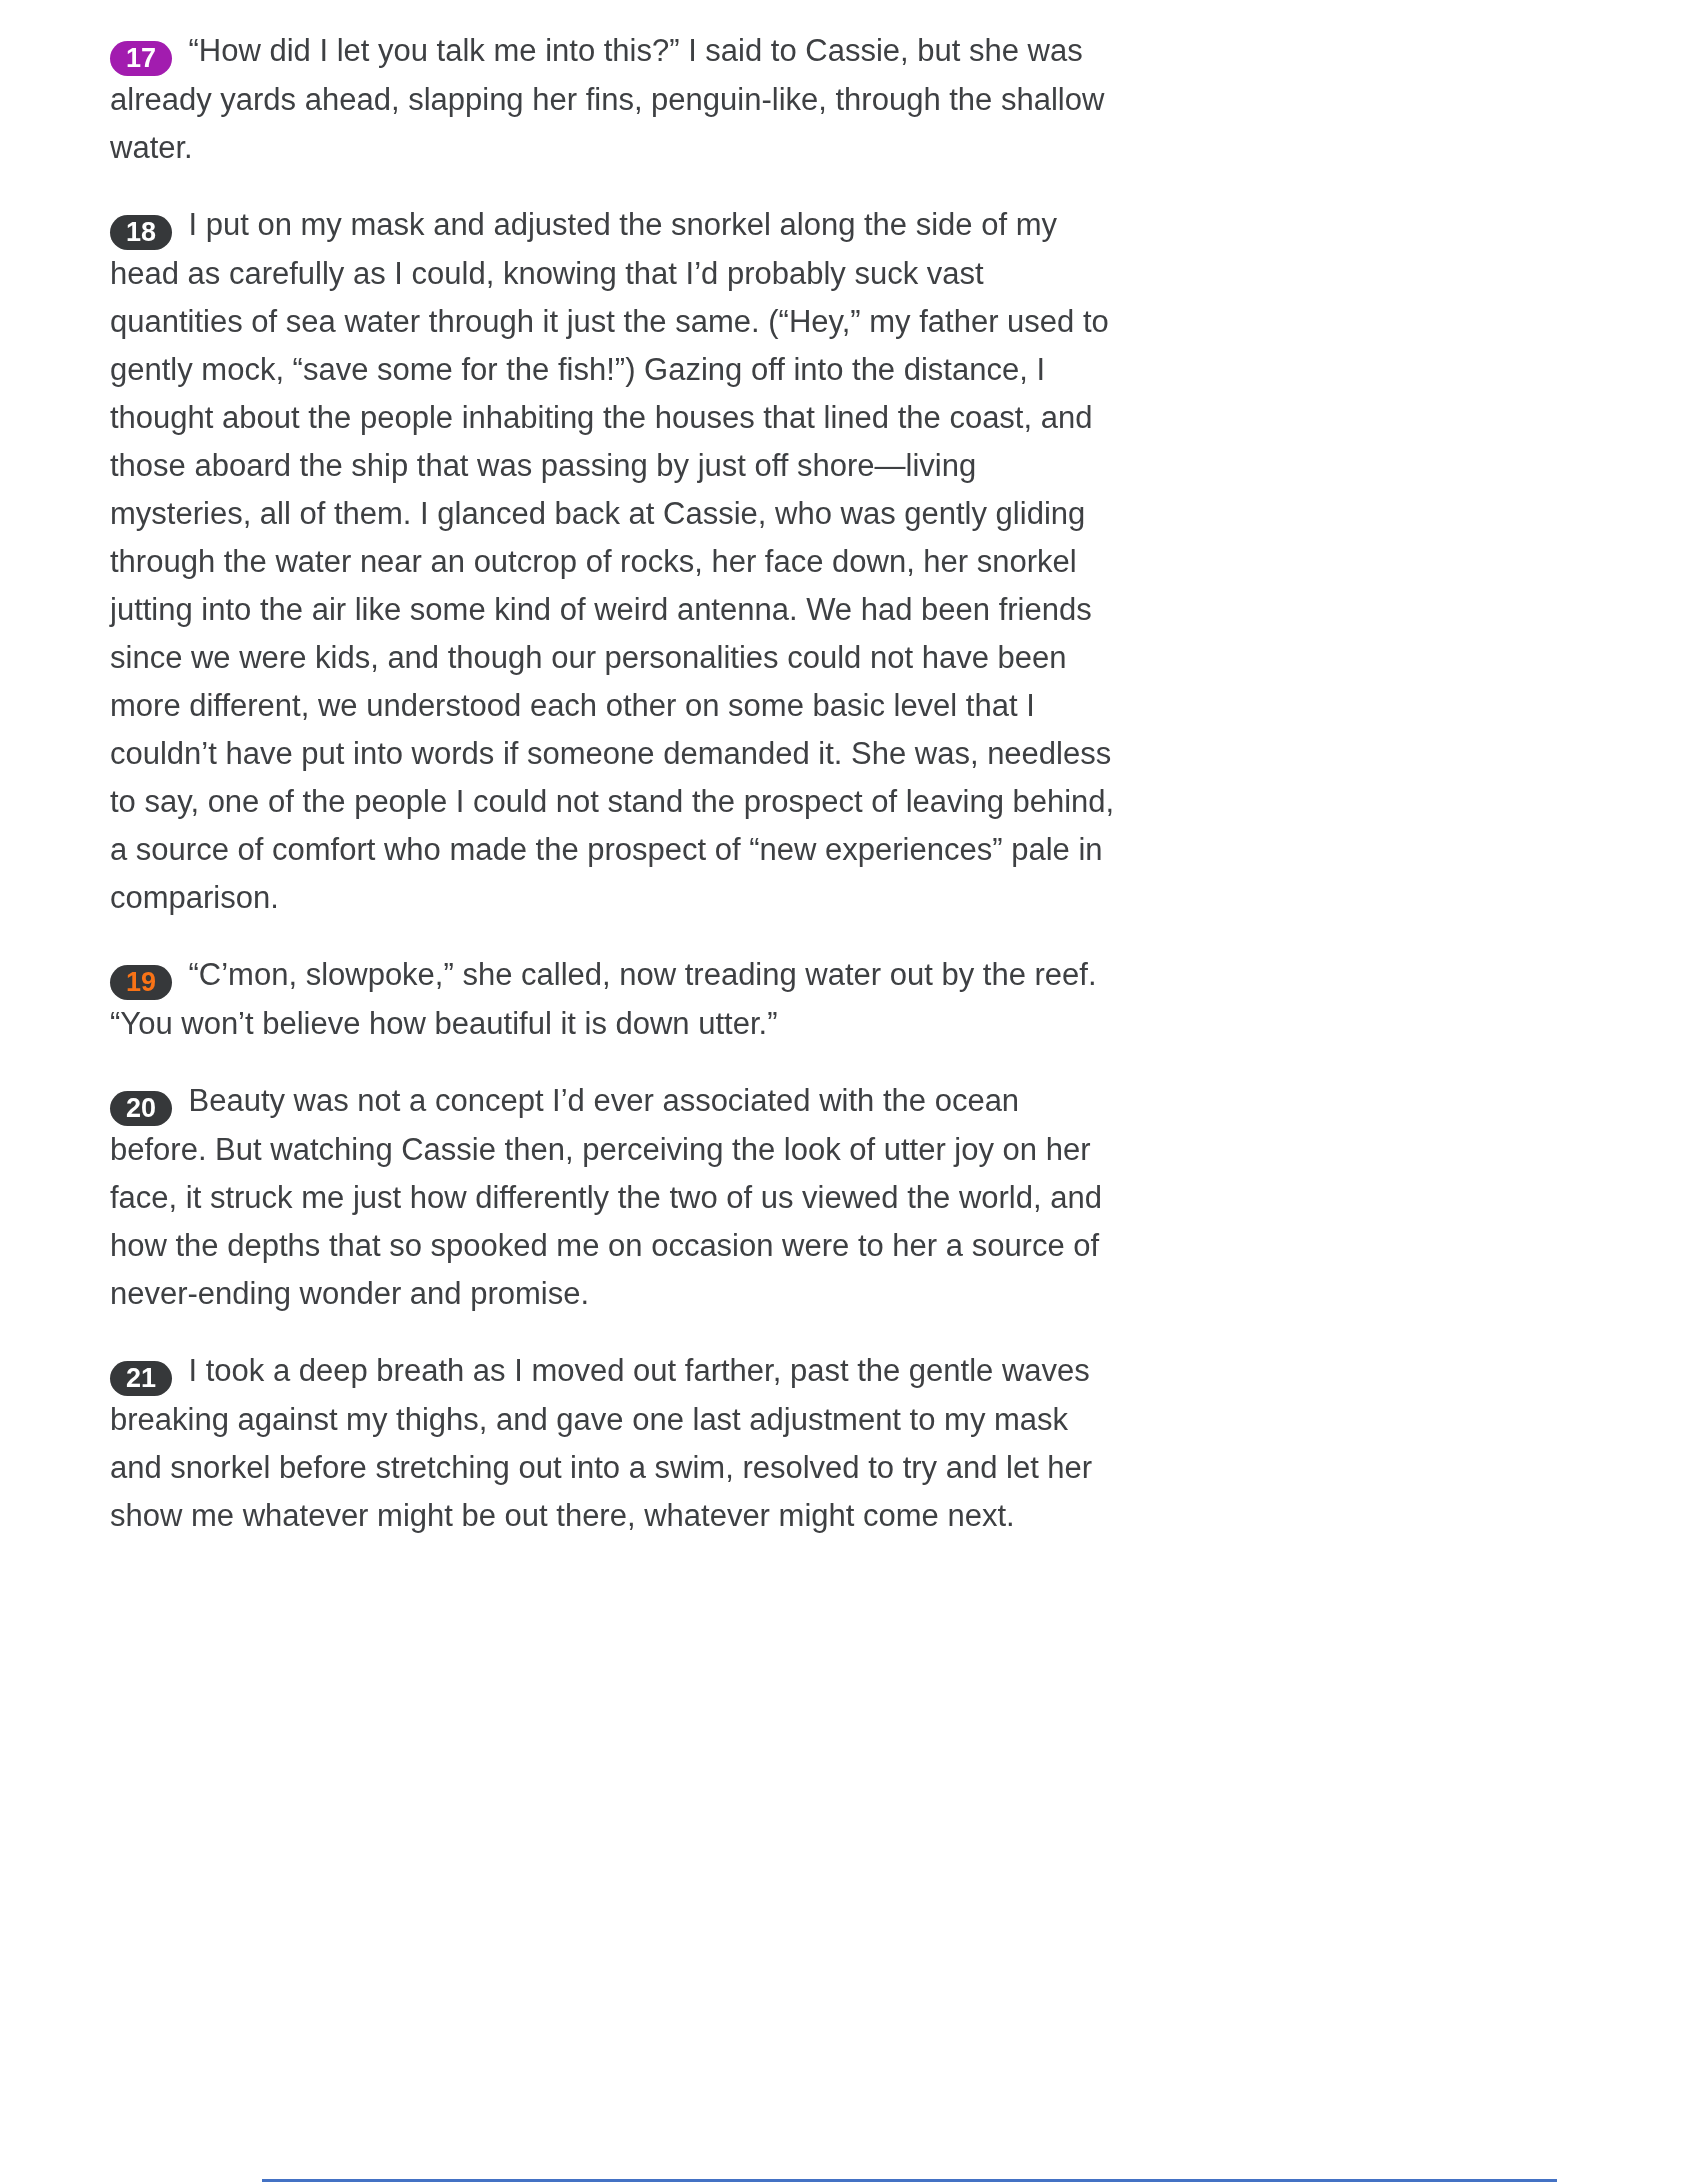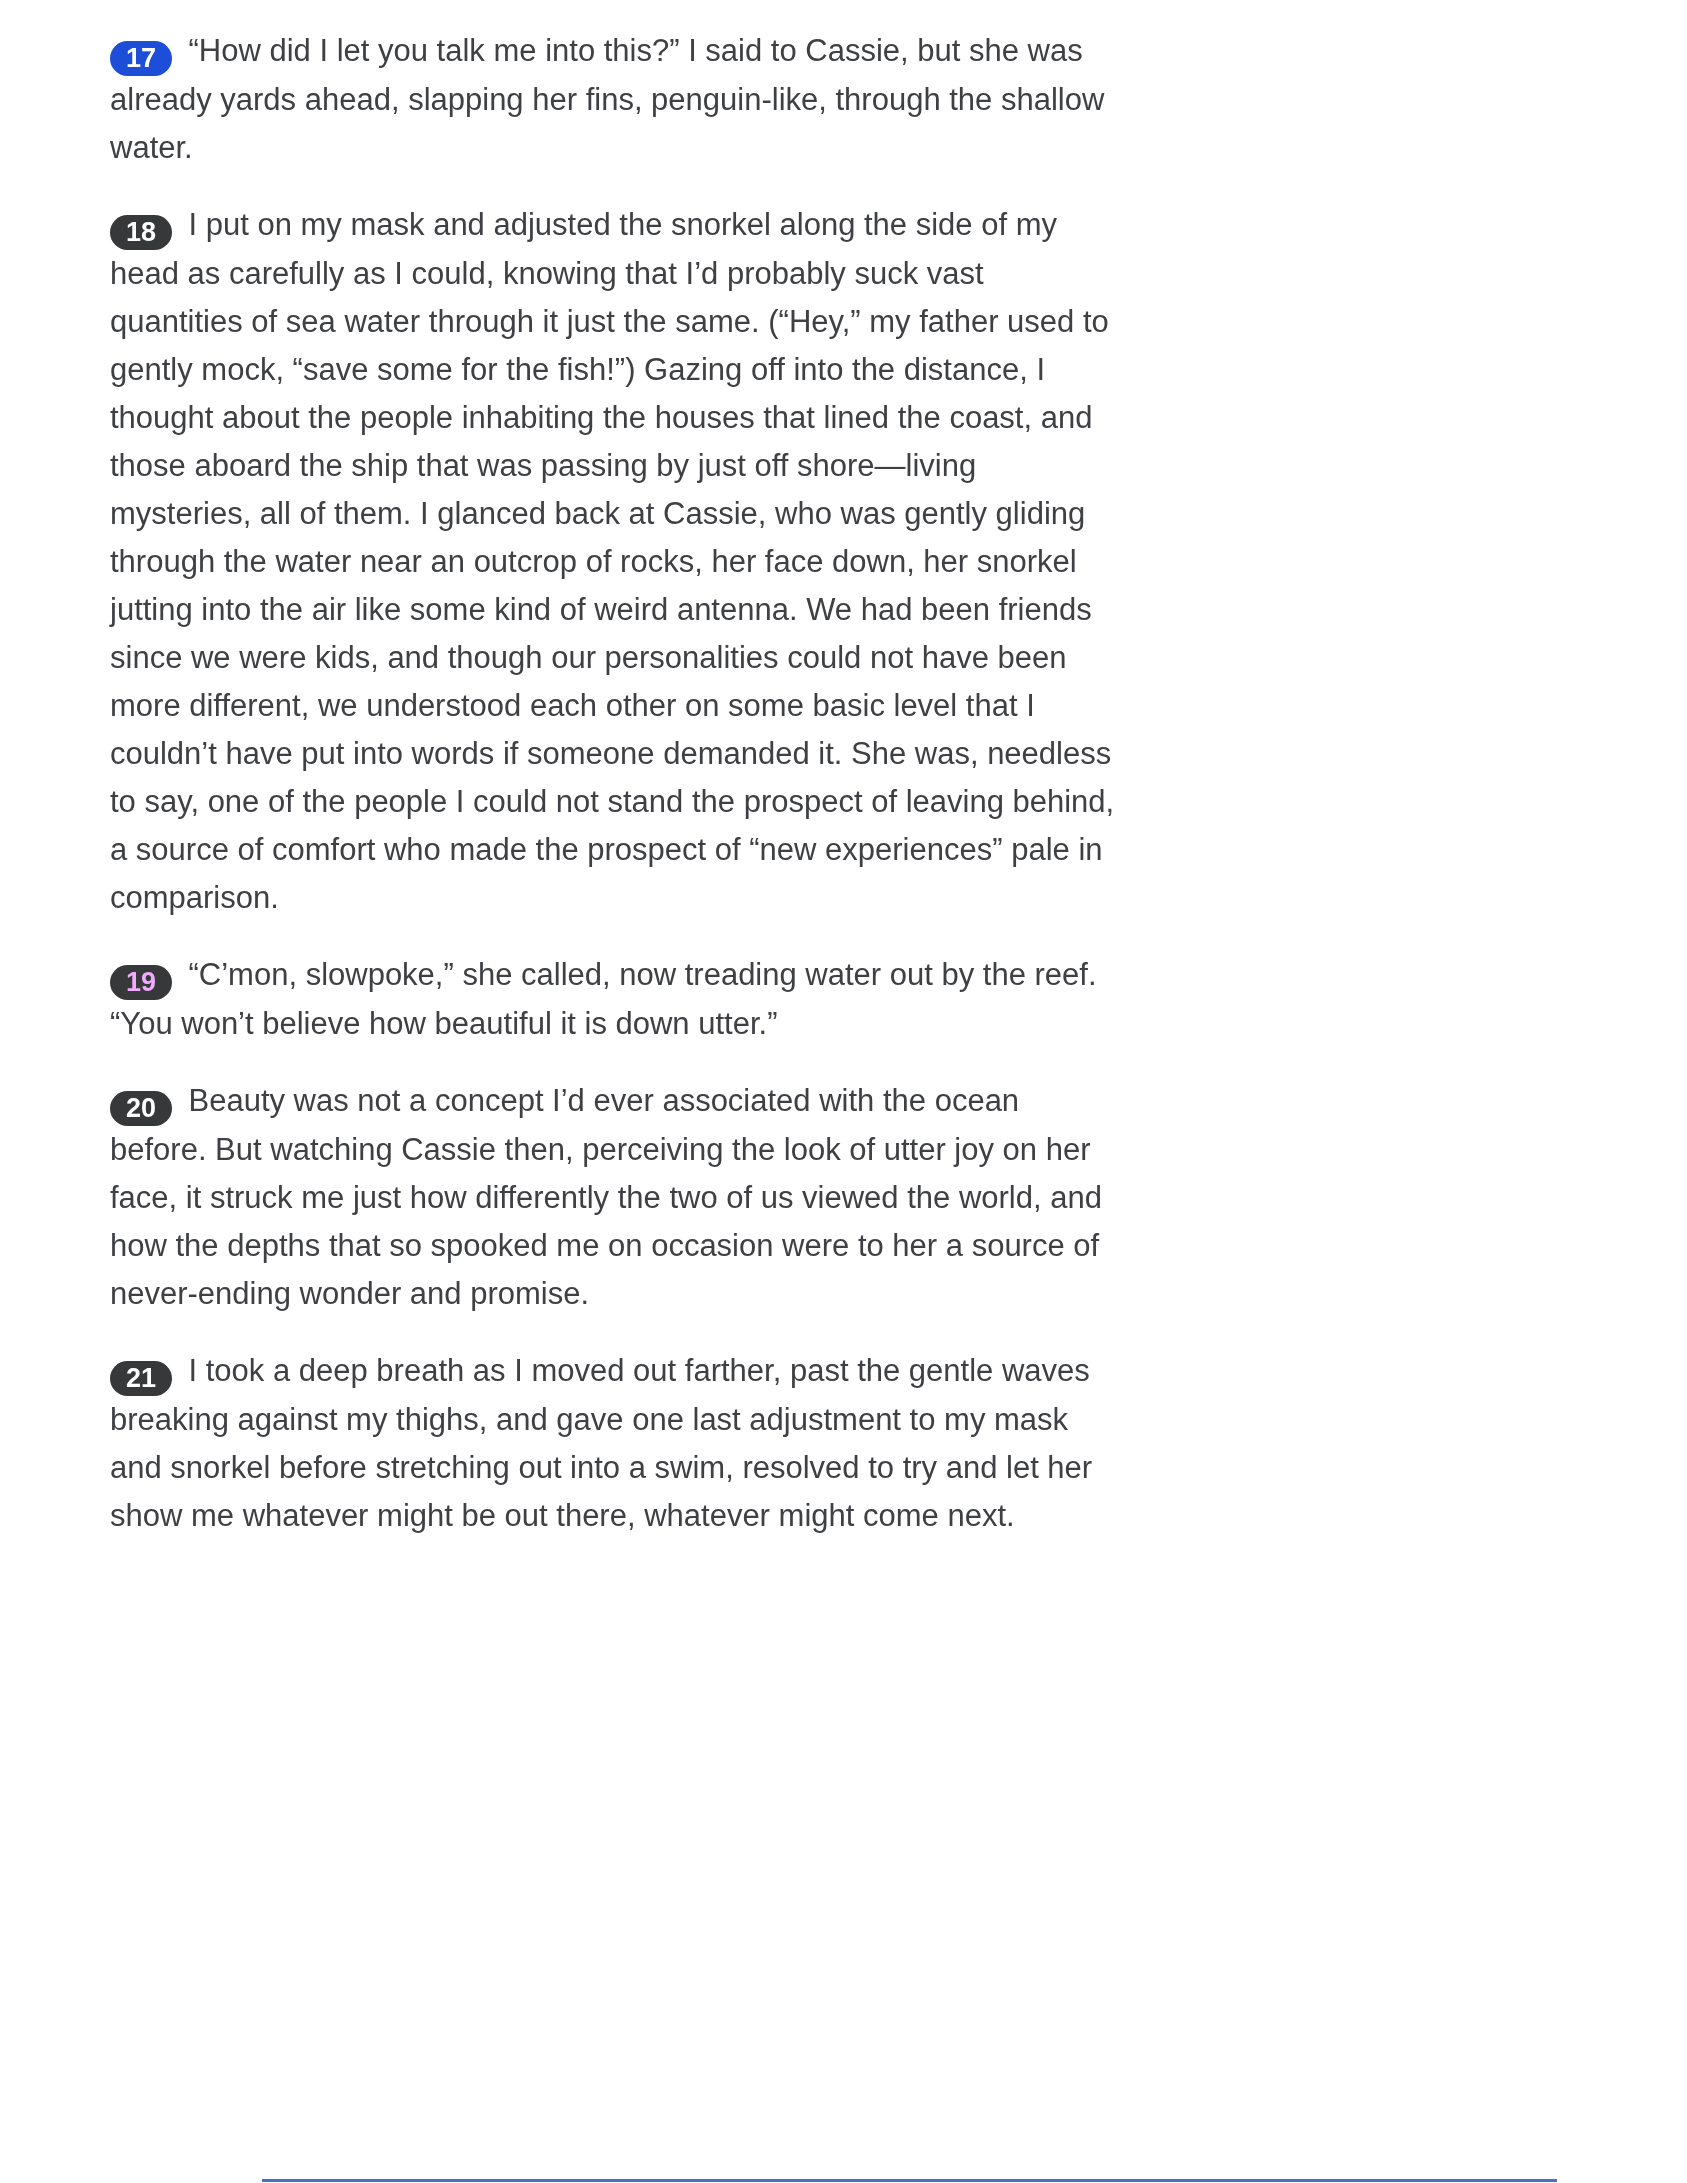--- a/index.html
+++ b/index.html
@@ -48,25 +48,25 @@
     top: 2179px;
     width: 1295px;
     height: 2.6px;
   }
 </style>
 </head>
 <body style="background: rgb(255, 255, 255);">
 
 <div class="passage">
 
-  <p class="para" style="color: rgb(62, 64, 67);"><span class="badge" style="background: #1d4ed8; color: rgb(255, 255, 255); text-align: center;">17</span><span>“How did I let you talk me into this?” I said to Cassie, but she was already yards ahead, slapping her fins, penguin-like, through the shallow water.</span></p>
+  <p class="para" style="color: rgb(62, 64, 67);"><span class="badge" style="background: #a21caf; color: rgb(255, 255, 255); text-align: center;">17</span><span>“How did I let you talk me into this?” I said to Cassie, but she was already yards ahead, slapping her fins, penguin-like, through the shallow water.</span></p>
 
   <p class="para" style="color: rgb(62, 64, 67);"><span class="badge" style="background: rgb(54, 56, 58); color: rgb(255, 255, 255);">18</span><span>I put on my mask and adjusted the snorkel along the side of my head as carefully as I could, knowing that I’d probably suck vast quantities of sea water through it just the same. (“Hey,” my father used to gently mock, “save some for the fish!”) Gazing off into the distance, I thought about the people inhabiting the houses that lined the coast, and those aboard the ship that was passing by just off shore—living mysteries, all of them. I glanced back at Cassie, who was gently gliding through the water near an outcrop of rocks, her face down, her snorkel jutting into the air like some kind of weird antenna. We had been friends since we were kids, and though our personalities could not have been more different, we understood each other on some basic level that I couldn’t have put into words if someone demanded it. She was, needless to say, one of the people I could not stand the prospect of leaving behind, a source of comfort who made the prospect of “new experiences” pale in comparison.</span></p>
 
-  <p class="para" style="color: rgb(62, 64, 67);"><span class="badge" style="background: rgb(54, 56, 58); color: #f0abfc;">19</span><span>“C’mon, slowpoke,” she called, now treading water out by the reef. “You won’t believe how beautiful it is down utter.”</span></p>
+  <p class="para" style="color: rgb(62, 64, 67);"><span class="badge" style="background: rgb(54, 56, 58); color: #f97316;">19</span><span>“C’mon, slowpoke,” she called, now treading water out by the reef. “You won’t believe how beautiful it is down utter.”</span></p>
 
   <p class="para" style="color: rgb(62, 64, 67);"><span class="badge" style="background: rgb(54, 56, 58); color: rgb(255, 255, 255);">20</span><span>Beauty was not a concept I’d ever associated with the ocean before. But watching Cassie then, perceiving the look of utter joy on her face, it struck me just how differently the two of us viewed the world, and how the depths that so spooked me on occasion were to her a source of never-ending wonder and promise.</span></p>
 
   <p class="para" style="color: rgb(62, 64, 67);"><span class="badge" style="background: rgb(54, 56, 58); color: rgb(255, 255, 255);">21</span><span>I took a deep breath as I moved out farther, past the gentle waves breaking against my thighs, and gave one last adjustment to my mask and snorkel before stretching out into a swim, resolved to try and let her show me whatever might be out there, whatever might come next.</span></p>
 
 </div>
 
 <div class="divider" style="background: rgb(68, 114, 196);"></div>
 
 

